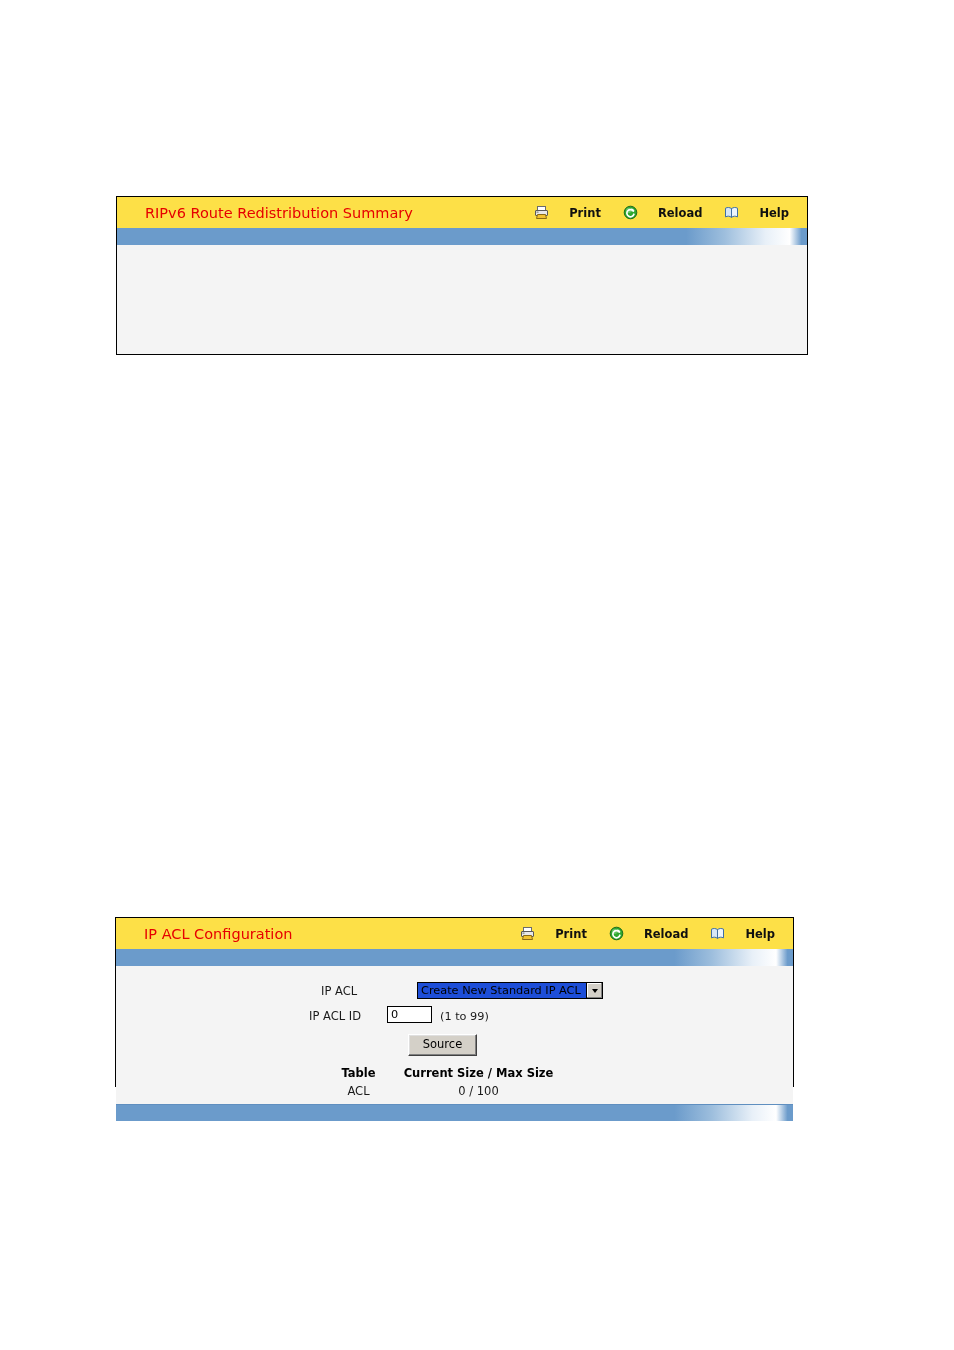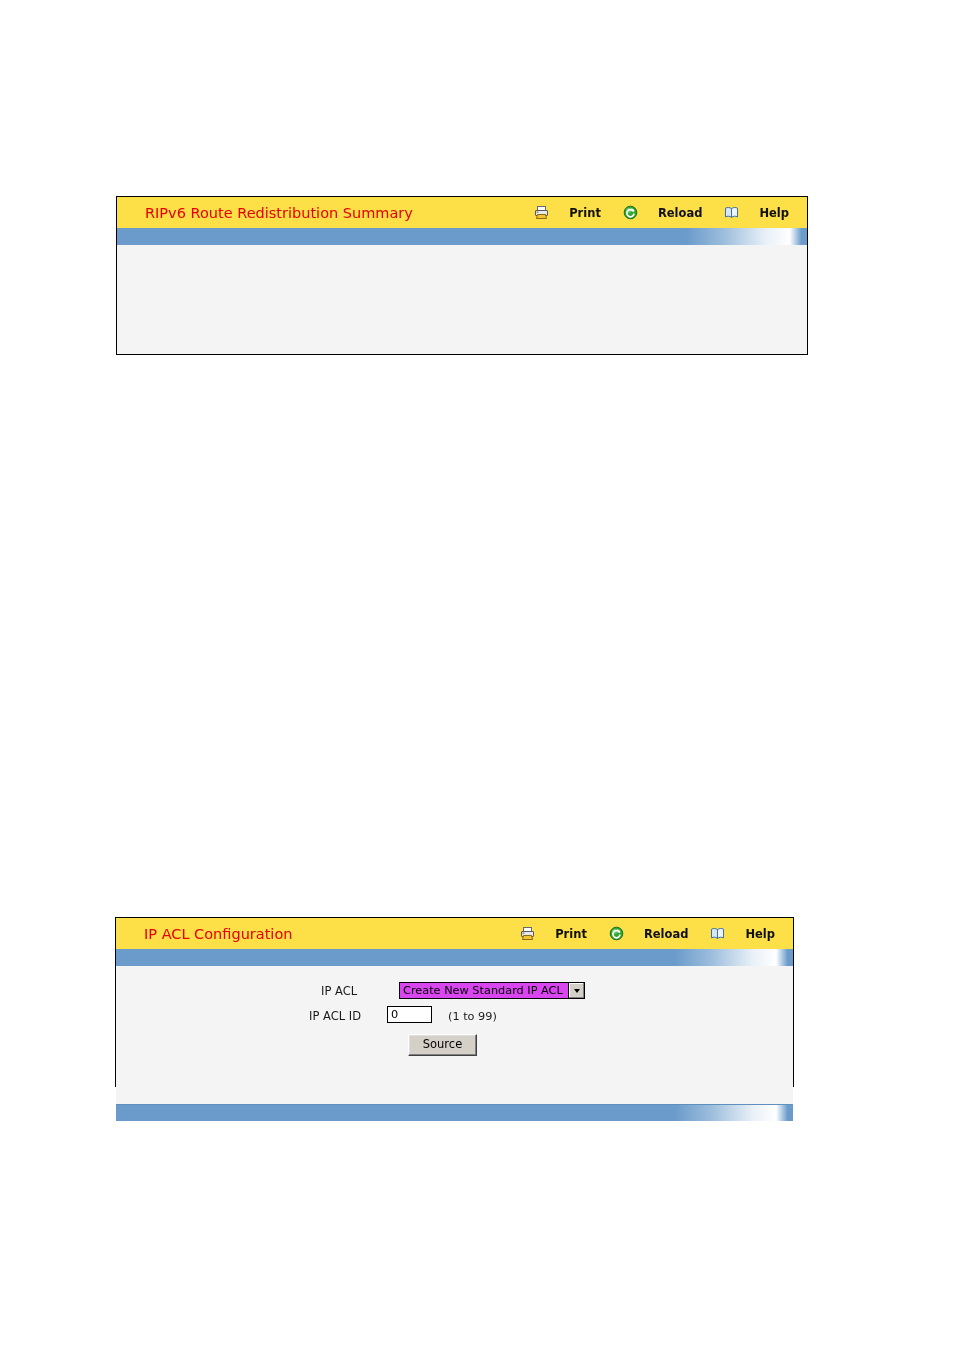--- a/index.html
+++ b/index.html
@@ -144,21 +144,21 @@
     color: #1a1a1a;
     white-space: nowrap;
   }
 
   .fake-select {
     position: relative;
     display: inline-flex;
     align-items: center;
     width: 186px;
     height: 17px;
-    background: #d946ef;
+    background: #1d4ed8;
     border: 1px solid #000000;
     box-sizing: border-box;
     font-size: 11.5px;
     color: #000000;
     padding-left: 3px;
     cursor: pointer;
     white-space: nowrap;
     overflow: hidden;
   }
   .fake-select .sel-value {
@@ -199,21 +199,21 @@
     line-height: 15px;
     display: inline-block;
     white-space: nowrap;
     overflow: hidden;
     cursor: text;
   }
 
   .hint-text {
     font-size: 11.3px;
     color: #1a1a1a;
-    margin-left: 16px;
+    margin-left: 8px;
     white-space: nowrap;
   }
 
   
   .size-table {
     border-collapse: collapse;
     font-size: 11.5px;
   }
   .size-table th {
     font-weight: bold;
@@ -327,37 +327,53 @@
         <span>Help</span>
       </div>
 
     </div>
   </div>
 
   <div class="blue-bar"></div>
 
   <div class="panel-body" style="height:138px; position:relative;">
 
-    <div class="form-row" style="position:absolute; left:205px; top:16px;">
+    <div class="form-row" style="position:absolute; left:205px; top:16px;gap:18px;">
       <div class="form-label">IP ACL</div>
       <div class="fake-select">
         <span class="sel-value">Create New Standard IP ACL</span>
         <span class="sel-arrow-box">
           <span class="caret-down"></span>
         </span>
       </div>
     </div>
 
     <div class="form-row" style="position:absolute; left:193px; top:40px;align-items:flex-end;">
       <div class="form-label">IP ACL ID</div>
       <span class="fake-input">0</span>
       <span class="hint-text">(1 to 99)</span>
     </div>
 
     <div style="position:absolute; left:0; top:68px; width:100%; display:flex; justify-content:center;">
       <button class="win-button" style="margin-left:-24px;">Source</button>
     </div>
 
+    <div style="position:absolute; left:0; top:100px; width:100%; display:flex; justify-content:center;">
+      <table class="size-table" style="margin-left:-24px;">
+        <thead>
+          <tr>
+            <th style="width:72px;">Table</th>
+            <th style="width:168px;">Current Size / Max Size</th>
+          </tr>
+        </thead>
+        <tbody>
+          <tr>
+            <td>ACL</td>
+            <td>0 / 100</td>
+          </tr>
+        </tbody>
+      </table>
+    </div>
 
   </div>
 
   <div class="blue-bar with-top-line"></div>
 </div>
 
 </body></html>

